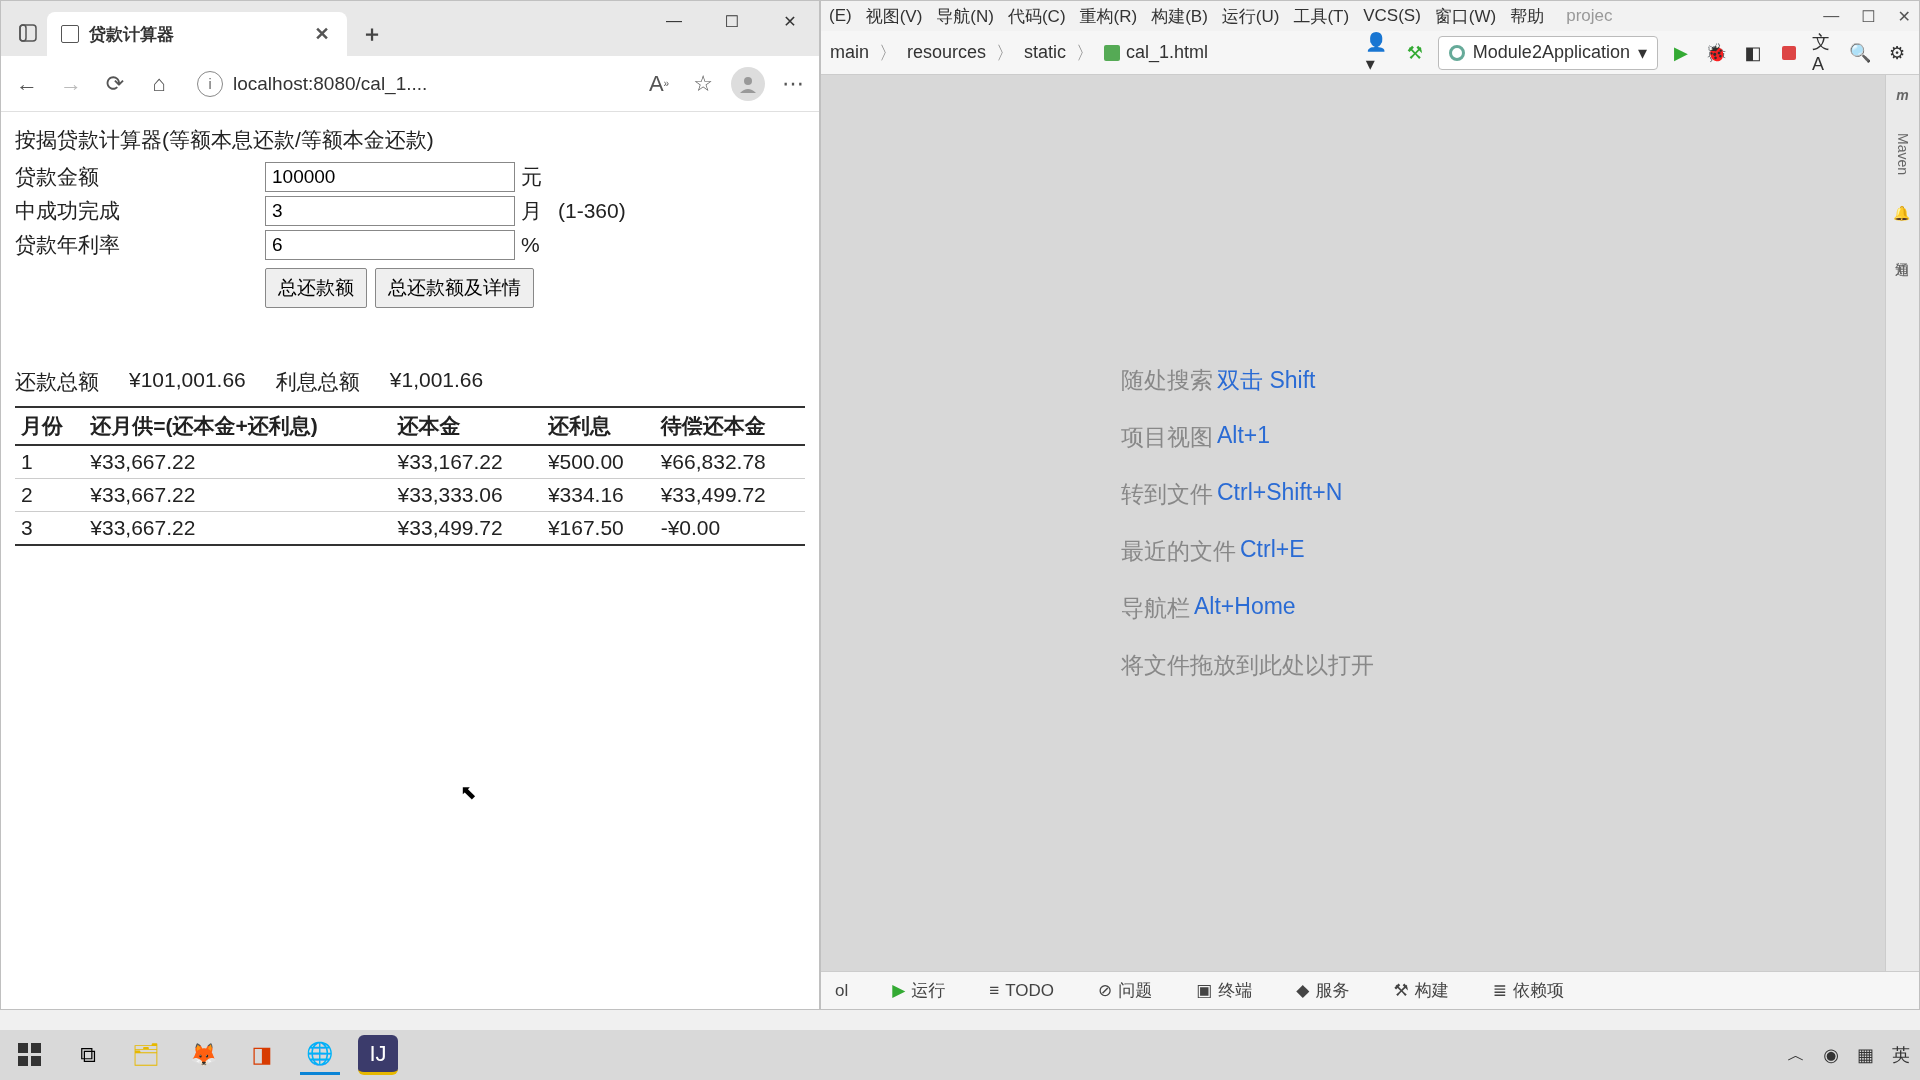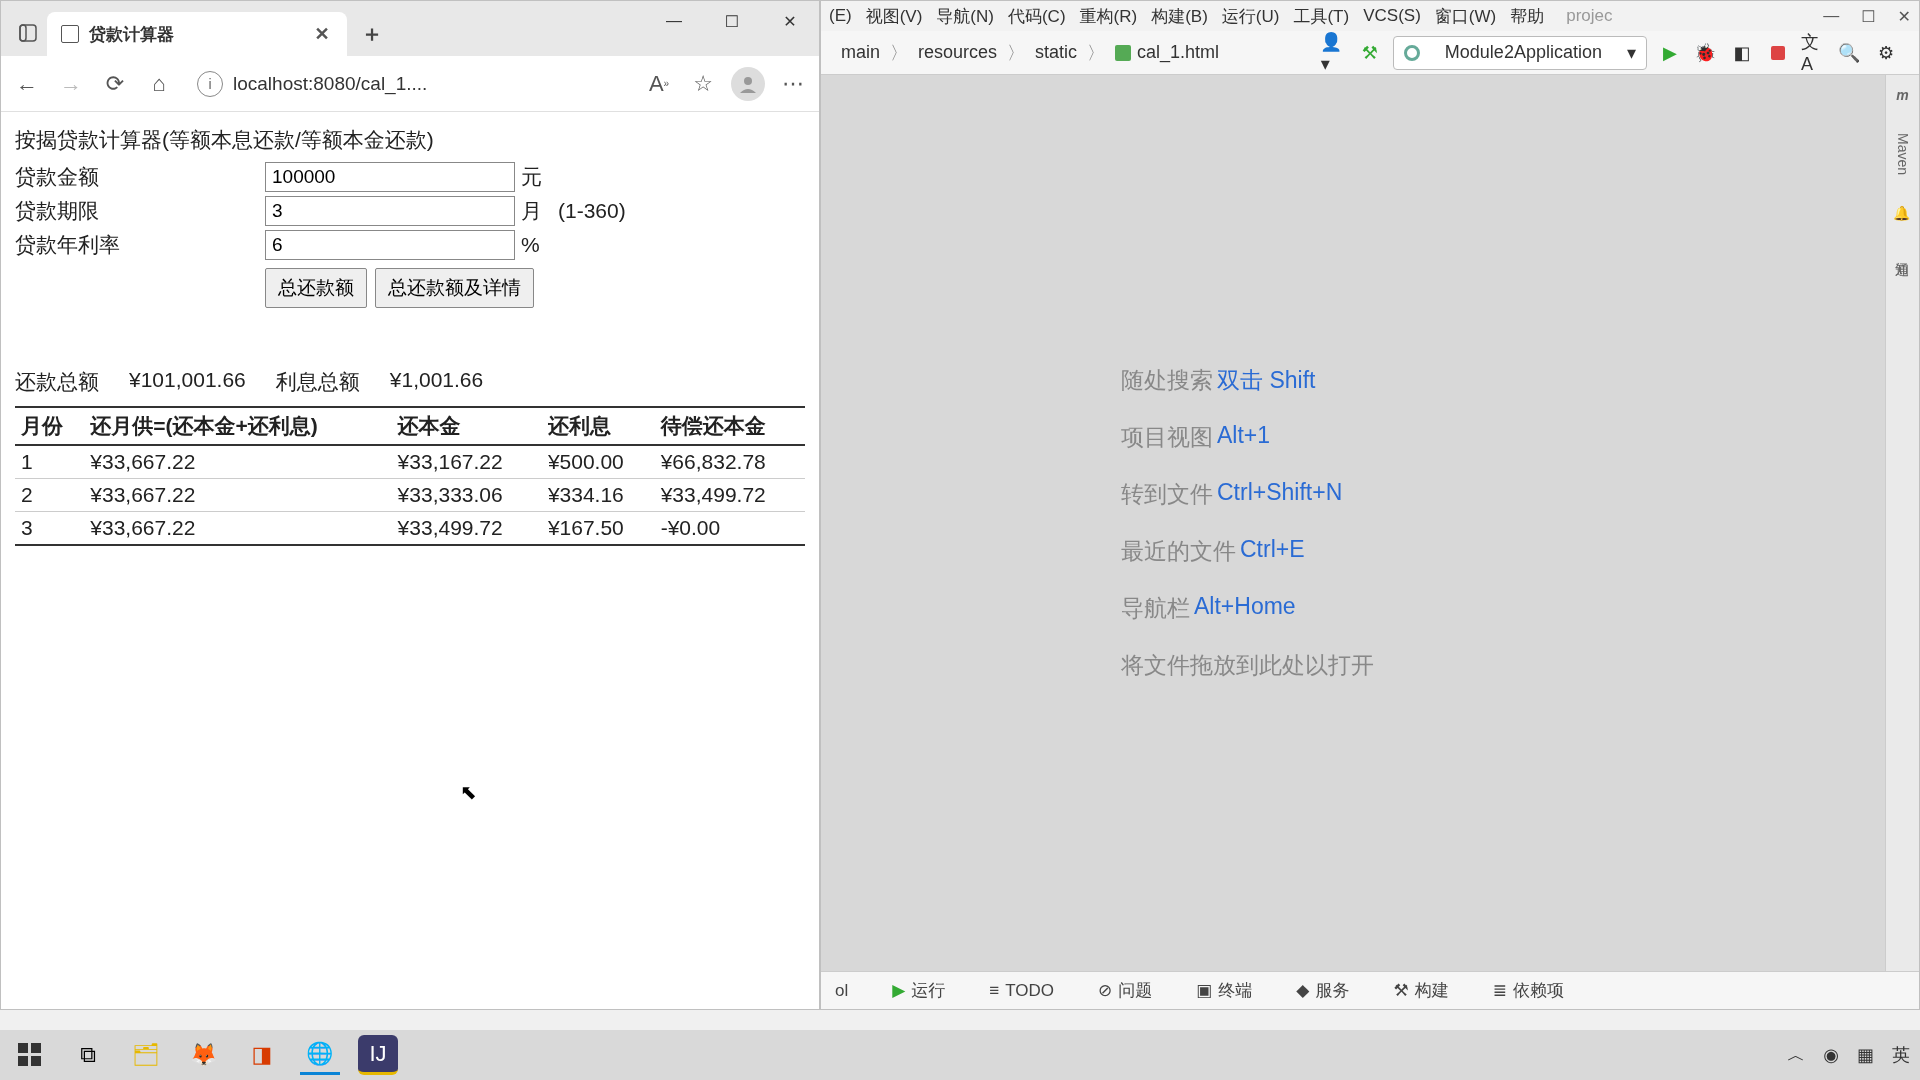--- a/index.html
+++ b/index.html
@@ -42,26 +42,26 @@
   .result-table th { text-align:left; border-top:2px solid #333; border-bottom:2px solid #333; padding:4px 6px; font-weight:bold; }
   .result-table td { padding:4px 6px; border-bottom:1px solid #ccc; }
   .result-table tr:last-child td { border-bottom:2px solid #333; }
 
   
   .ide-window { position:absolute; left:820px; top:0; width:1100px; height:1010px; background:#f2f2f2; border:1px solid #c0c0c0; display:flex; flex-direction:column; }
   .ide-menubar { height:30px; background:#f2f2f2; display:flex; align-items:center; padding:0 8px; gap:14px; font-size:17px; color:#333; }
   .ide-menubar .proj-label { color:#999; margin-left:8px; }
   .ide-win-controls { margin-left:auto; display:flex; gap:22px; color:#555; font-size:16px; }
 
-  .ide-toolbar { height:44px; background:#f6f6f6; border-bottom:1px solid #ccc; display:flex; align-items:center; padding:0 20px; gap:10px; font-size:18px; color:#333; }
+  .ide-toolbar { height:44px; background:#f6f6f6; border-bottom:1px solid #ccc; display:flex; align-items:center; padding:0 9px; gap:10px; font-size:18px; color:#333; }
   .crumb { display:flex; align-items:center; gap:6px; }
   .crumb-sep { color:#888; }
   .ide-tb-spacer { flex:1; }
   .ide-icon { width:26px; height:26px; display:flex; align-items:center; justify-content:center; font-size:18px; }
-  .run-config { border:1px solid #bbb; border-radius:4px; padding:3px 10px; display:flex; align-items:center; gap:25px; background:#fff; height:34px; }
+  .run-config { border:1px solid #bbb; border-radius:4px; padding:3px 10px; display:flex; align-items:center; gap:8px; background:#fff; height:34px; }
   .run-config .cfg-icon { width:16px; height:16px; border-radius:50%; border:3px solid #6a9; }
   .run-play { color:#3a3; }
   .run-bug { color:#3a3; }
   .run-stop { color:#d44; width:14px; height:14px; background:#d44; border-radius:2px; }
 
   .ide-body { flex:1; background:#d8d8d8; position:relative; display:flex; }
   .ide-editor-empty { flex:1; display:flex; flex-direction:column; align-items:flex-start; justify-content:center; padding-left:300px; gap:26px; font-size:23px; color:#888; }
   .hint-line { display:flex; gap:4px; }
   .hint-key { color:#2a6bd4; }
   .ide-right-gutter { width:34px; background:#eaeaea; border-left:1px solid #ccc; display:flex; flex-direction:column; align-items:center; padding-top:12px; gap:30px; font-size:14px; color:#666; }
@@ -129,21 +129,21 @@
 
   <div class="page-content">
     <div class="calc-title">按揭贷款计算器(等额本息还款/等额本金还款)</div>
 
     <div class="form-row">
       <span class="form-label">贷款金额</span>
       <input class="form-input" value="100000" style="">
       <span class="form-unit">元</span>
     </div>
     <div class="form-row">
-      <span class="form-label">贷款期限</span>
+      <span class="form-label">中成功完成</span>
       <input class="form-input" value="3" style="">
       <span class="form-unit">月</span>
       <span class="form-hint">(1-360)</span>
     </div>
     <div class="form-row">
       <span class="form-label">贷款年利率</span>
       <input class="form-input" value="6" style="">
       <span class="form-unit">%</span>
     </div>
     <div class="btn-row">

